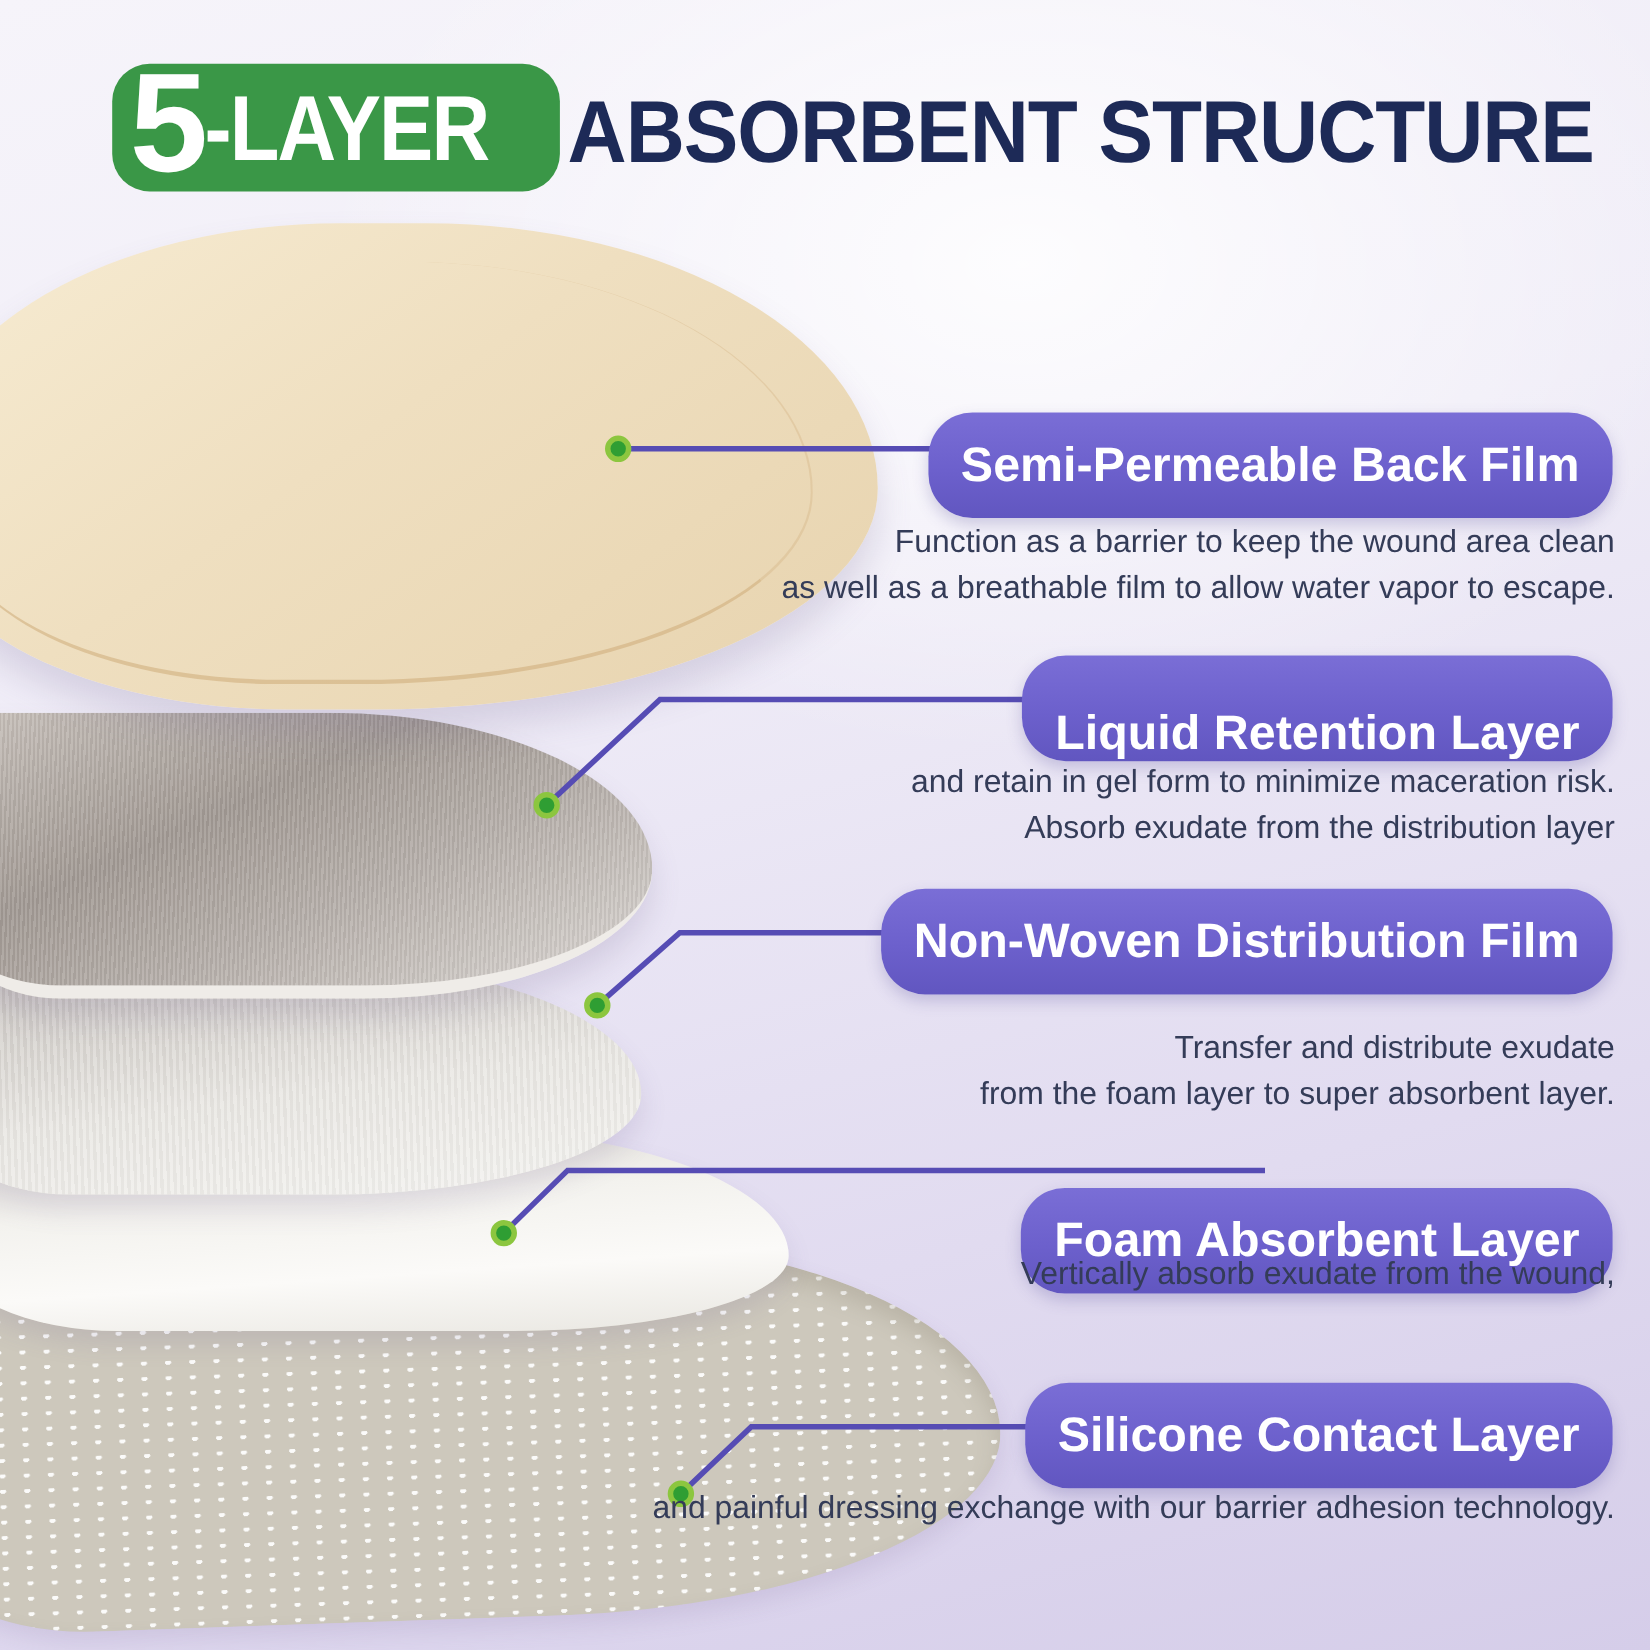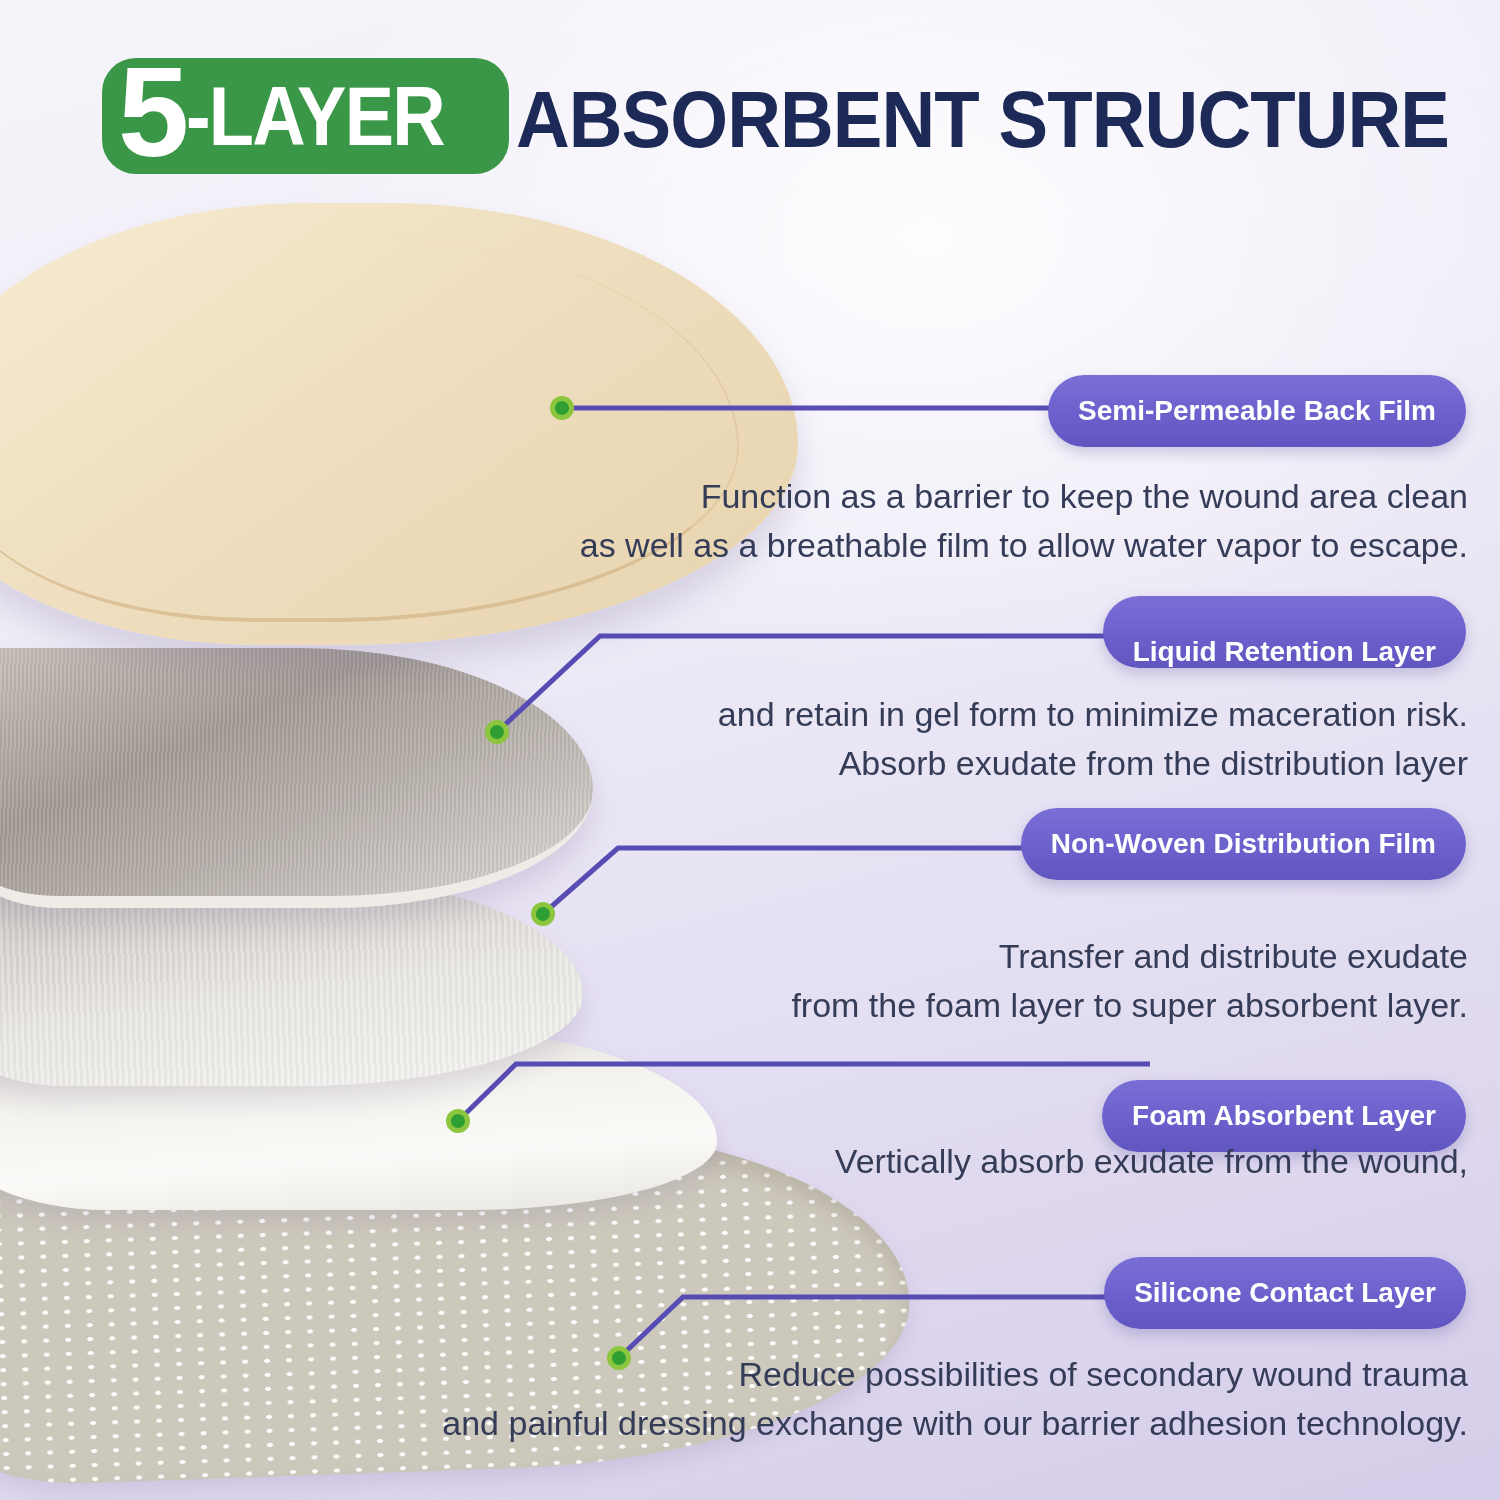--- a/index.html
+++ b/index.html
@@ -80,31 +80,31 @@
     background:#2f9e33;border:5px solid #8cc63f;z-index:56;
   }
   .m1{left:550px;top:396px;}
   .m2{left:485px;top:720px;}
   .m3{left:531px;top:902px;}
   .m4{left:446px;top:1109px;}
   .m5{left:607px;top:1346px;}
 
   
   .pill{
-    position:absolute;right:34px;height:72px;z-index:60;
+    position:absolute;right:34px;height:96px;z-index:60;
     background:linear-gradient(180deg,#7a6ed6 0%,#6c60cc 55%,#6156c0 100%);
     border-radius:40px;display:flex;align-items:center;
     padding:0 30px;white-space:nowrap;
-    color:#fff;font-size:28px;font-weight:bold;
+    color:#fff;font-size:44px;font-weight:bold;
     box-shadow:0 6px 14px rgba(80,70,150,.25);
   }
   .p1{top:375px;} .p2{top:596px;align-items:flex-end;} .p3{top:808px;} .p4{top:1080px;} .p5{top:1257px;}
   .desc{
     position:absolute;right:32px;z-index:60;text-align:right;
-    font-size:34px;color:#343c58;line-height:1.45;white-space:nowrap;
+    font-size:29px;color:#343c58;line-height:1.45;white-space:nowrap;
   }
   .d1{top:472px;} .d2{top:690px;} .d3{top:932px;} .d4{top:1116px;margin-top:21px;} .d5{top:1350px;}
 </style>
 </head>
 <body>
 
 <div class="canvas">
 
   <div class="badge">
     <span class="num">5</span>
@@ -160,17 +160,16 @@
     <span>Foam Absorbent Layer</span>
   </div>
   <div class="desc d4">
     <div>Vertically absorb exudate from the wound,</div>
   </div>
 
   <div class="pill p5">
     <span>Silicone Contact Layer</span>
   </div>
   <div class="desc d5">
-    <div>Reduce possibilities of secondary wound trauma</div>
     <div>and painful dressing exchange with our barrier adhesion technology.</div>
   </div>
 
 </div>
 
 </body></html>

